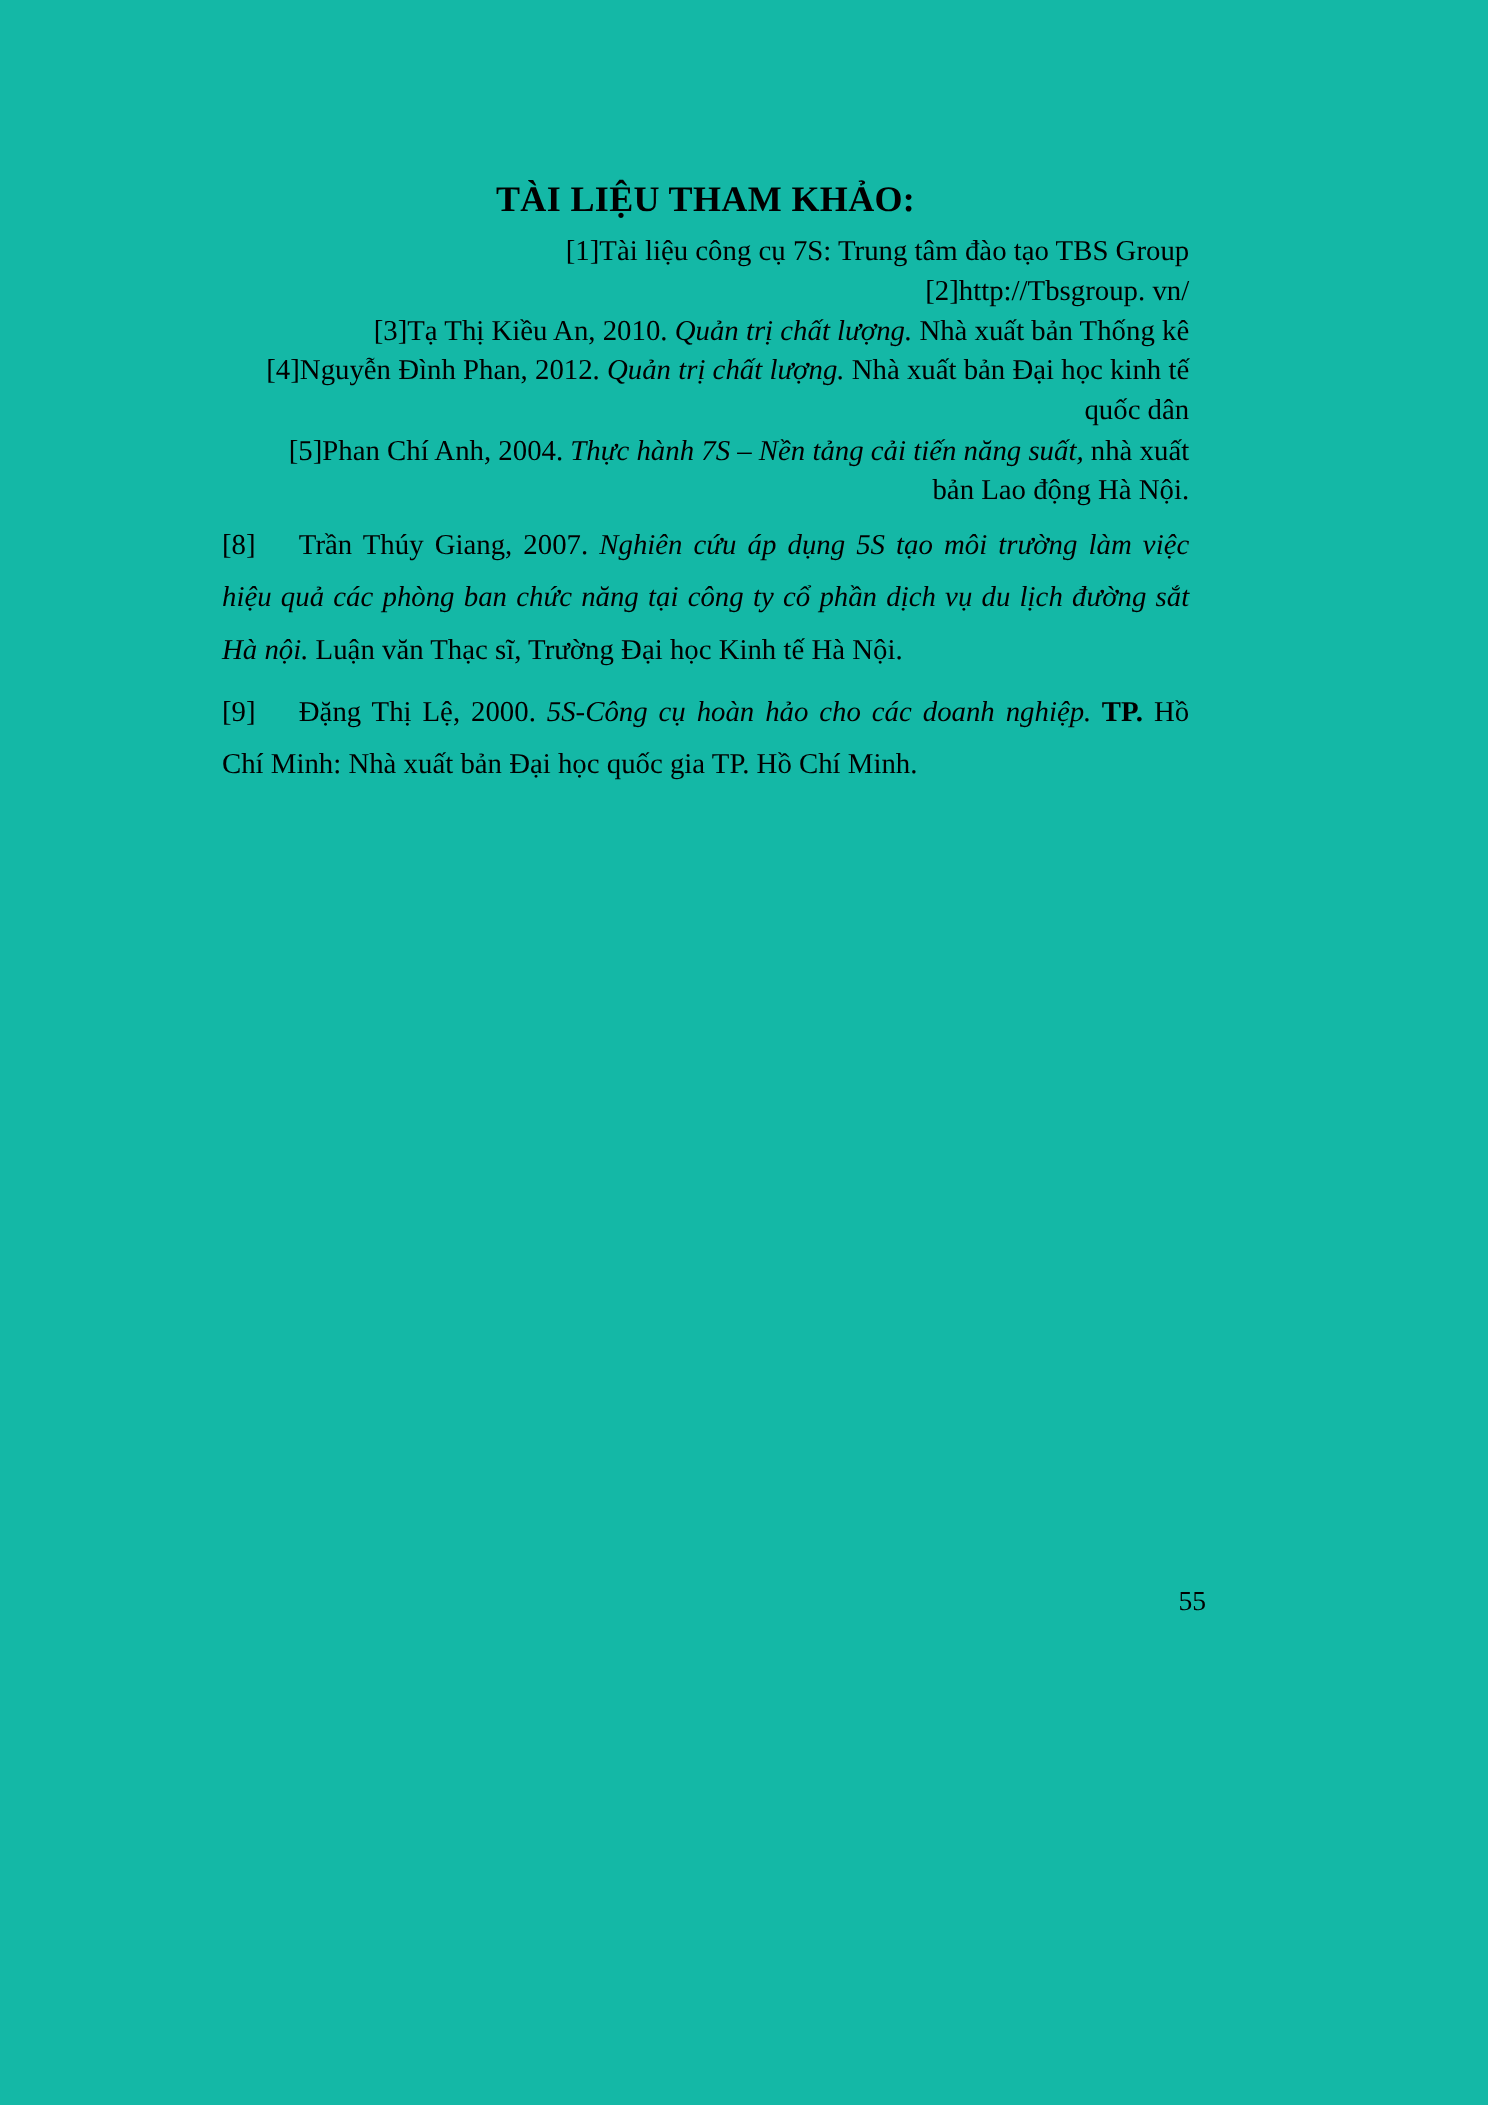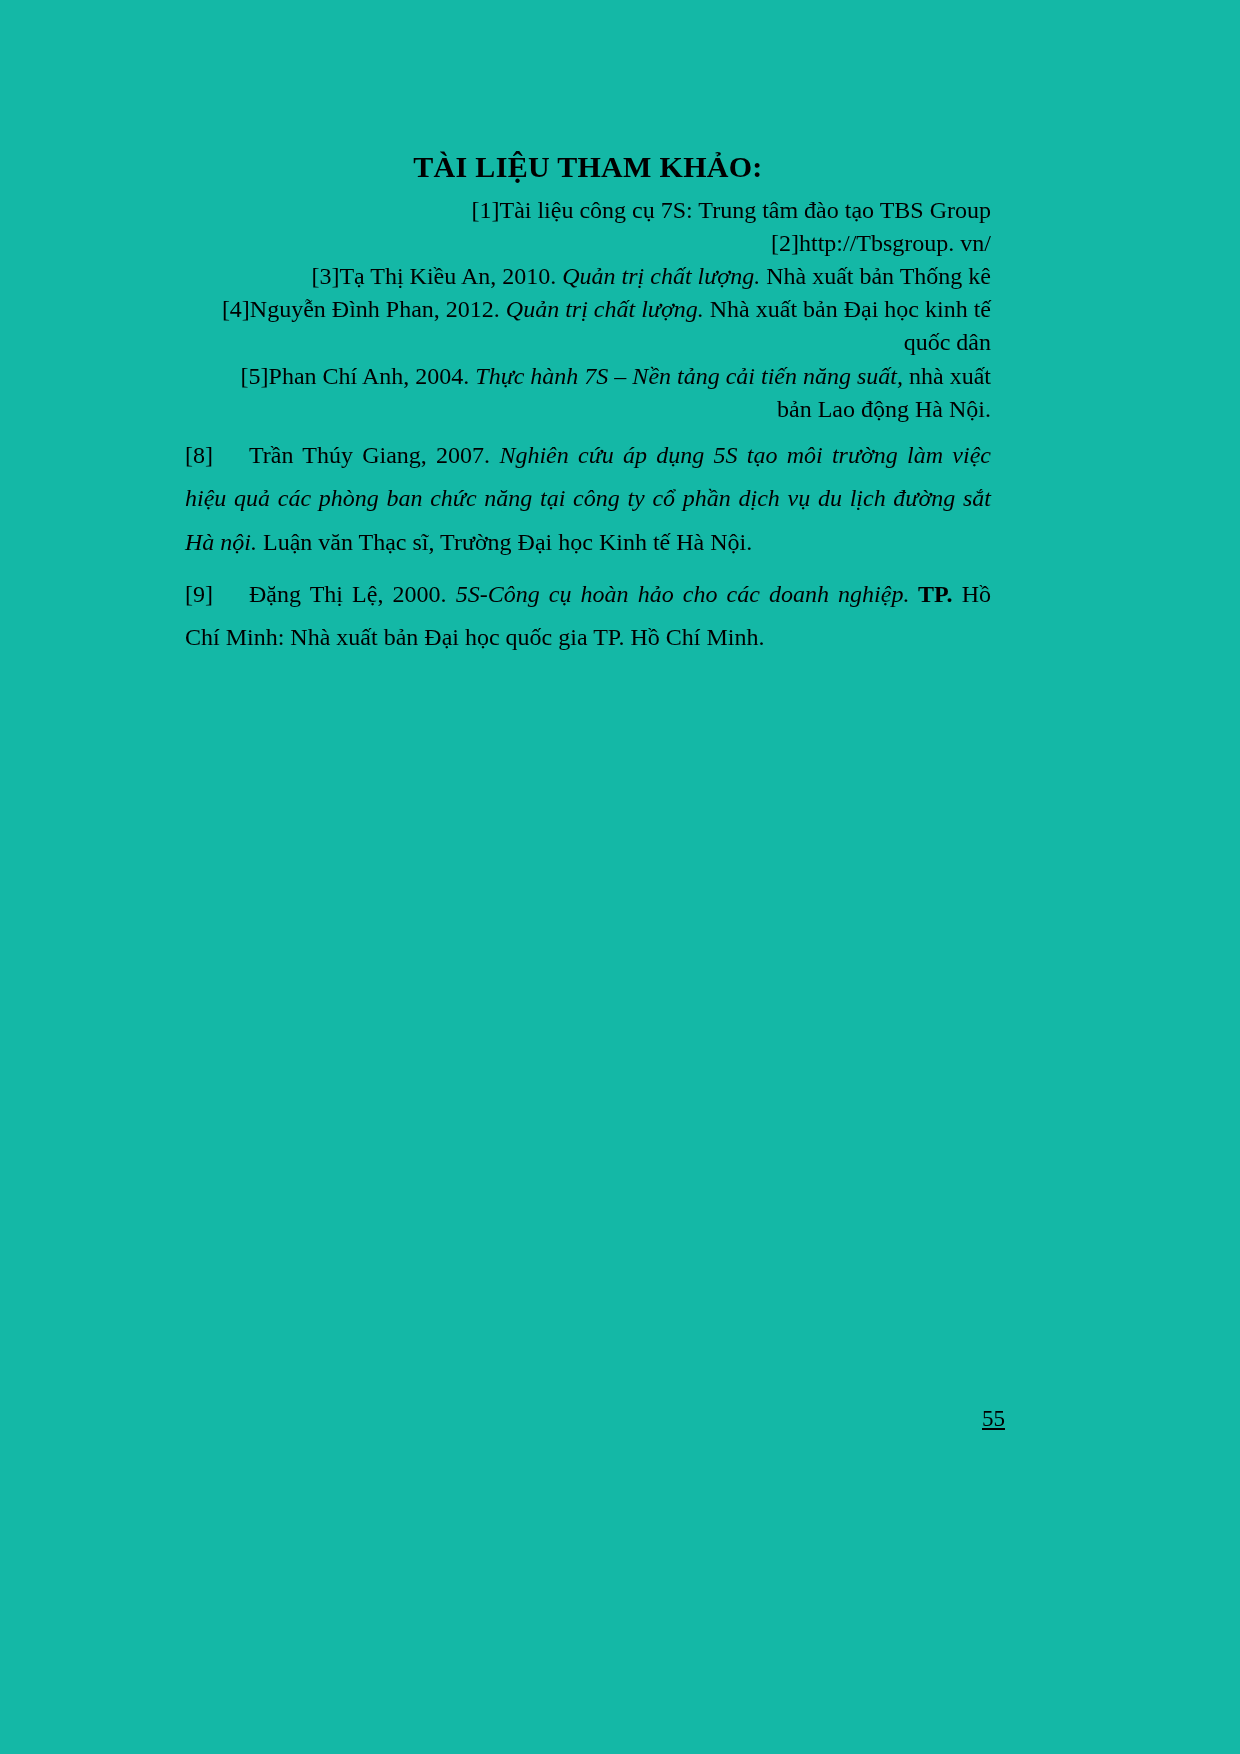--- a/index.html
+++ b/index.html
@@ -47,23 +47,22 @@
   .ref.double {
     line-height: 1.82;
     text-align: justify;
     margin-top: 8px;
   }
   .italic { font-style: italic; }
   .bold { font-weight: bold; }
   .page-number {
     position: absolute;
     left: 982px;
-    top: 1406px;
+    top: 1322px;
     font-size: 23px;
-    text-decoration: underline;
   }
 </style>
 </head>
 <body>
 
 <div class="page">
   <div class="content">
     <h1 class="doc-title">TÀI LIỆU THAM KHẢO:</h1>
     <div>
         <p class="ref"><span class="ref-num">[1]</span><span>Tài liệu công cụ 7S: Trung tâm đào tạo TBS Group</span></p>

